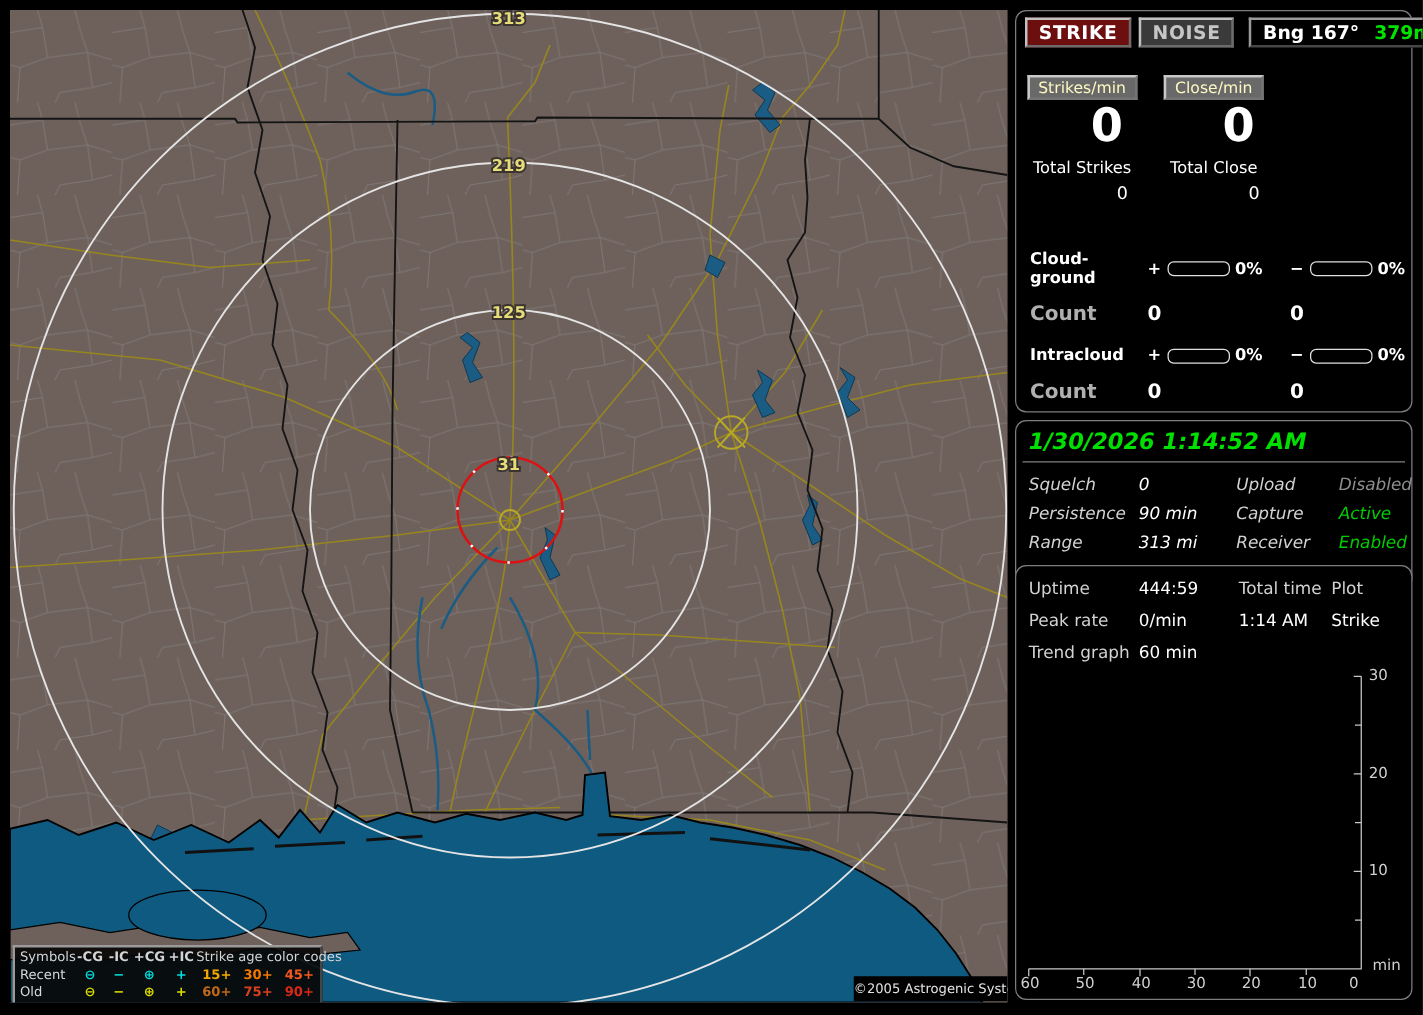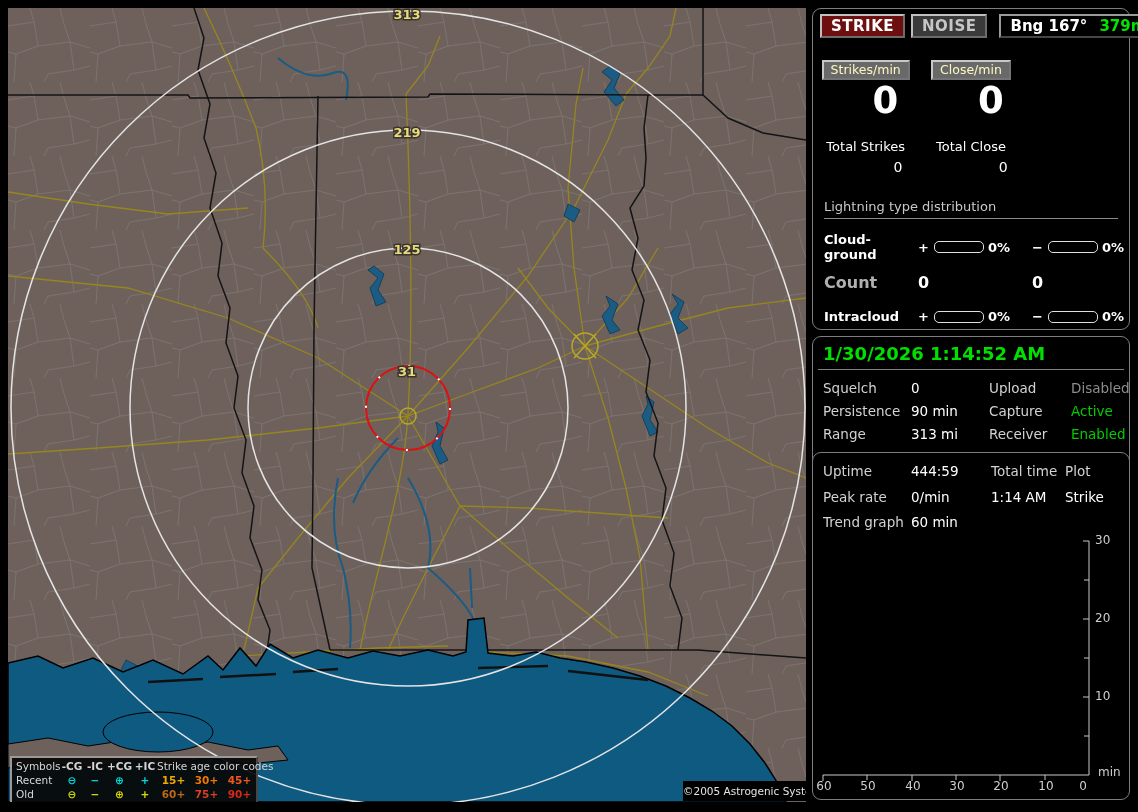--- a/index.html
+++ b/index.html
@@ -14,35 +14,35 @@
   .lg-head{color:#d4d4d4;}
   .lg-age-head{grid-column:6/9;color:#d4d4d4;text-align:right;white-space:nowrap;}
   .lg-sym{text-align:center;font-weight:bold;}
   .lg-age{text-align:center;font-weight:bold;}
   .lg-rowlbl{color:#d8d8d8;}
   .map-copy{position:absolute;left:675px;top:773px;width:123px;height:20px;background:#000;
       color:#e4e4e4;font-size:10.5px;text-align:center;line-height:20px;white-space:nowrap;}
   
   .panel{position:absolute;background:#000;border:1px solid #7d7d7d;border-radius:9px;box-sizing:border-box;}
   #panel1{left:812px;top:8px;width:318px;height:322px;}
-  #panel2{left:812px;top:336px;width:318px;height:136px;}
+  #panel2{left:812px;top:336px;width:318px;height:136px;font-style:italic;}
   #panel3{left:812px;top:452px;width:318px;height:348px;}
   .toprow{display:flex;align-items:center;gap:6px;padding:5px 7px 0 7px;}
   .btn{font-weight:bold;font-size:15px;padding:1px 9px;border:2px outset #c0c0c0;cursor:pointer;letter-spacing:.5px;}
   .btn-strike{background:#6e0f0f;color:#fff;}
   .btn-noise{background:#3a3a3a;color:#c6c6c6;}
   .spacer{flex:1;}
   .bng-box{display:flex;gap:12px;border:2px outset #9a9a9a;background:#000;
       font-weight:bold;font-size:15px;padding:1px 9px;white-space:nowrap;}
   .counters{display:grid;grid-template-columns:1fr 1fr 1fr;gap:0 16px;padding:22px 8px 0 8px;}
   .ccol{display:flex;flex-direction:column;}
   .clabel{align-self:center;background:#696969;color:#fef9c3;border:2px outset #c8c8c8;
       font-size:12.5px;padding:0 7px;line-height:16px;white-space:nowrap;}
   .crate{align-self:flex-end;font-size:37px;font-weight:bold;line-height:1.0;padding-right:12px;margin-top:2px;}
-  .ctlabel{align-self:center;font-size:13px;margin-top:20px;white-space:nowrap;}
+  .ctlabel{align-self:center;font-size:13px;margin-top:8px;white-space:nowrap;}
   .ctval{align-self:flex-end;font-size:14px;padding-right:8px;margin-top:5px;}
   .dim{color:#9c9c9c;}
   .dist{padding:24px 11px 0 11px;}
   .dtitle{color:#c8c8c8;font-size:13px;border-bottom:1px solid #8a8a8a;padding-bottom:4px;}
   .drow{display:grid;grid-template-columns:94px 16px 54px 44px 16px 54px 1fr;
       align-items:center;margin-top:13px;font-size:13px;font-weight:bold;}
   .crowd{display:grid;grid-template-columns:94px 16px 54px 44px 16px 54px 1fr;
       align-items:center;margin-top:11px;font-size:16px;font-weight:bold;}
   .bar{width:48px;height:10px;border:1px solid #e0e0e0;border-radius:5px;background:#000;}
   .cnt-lbl{color:#b0b0b0;}
@@ -219,21 +219,20 @@
     </div>
     <div class="ccol">
       <span class="clabel">Close/min</span>
       <span class="crate">0</span>
       <span class="ctlabel">Total Close</span>
       <span class="ctval">0</span>
     </div>
   </div>
 
   <div class="dist">
-    <div class="dtitle">Lightning type distribution</div>
 
     <div class="drow">
       <span>Cloud-ground</span>
       <span class="sign">+</span>
       <span class="bar"></span>
       <span>0%</span>
       <span class="sign">−</span>
       <span class="bar"></span>
       <span>0%</span>
     </div>

